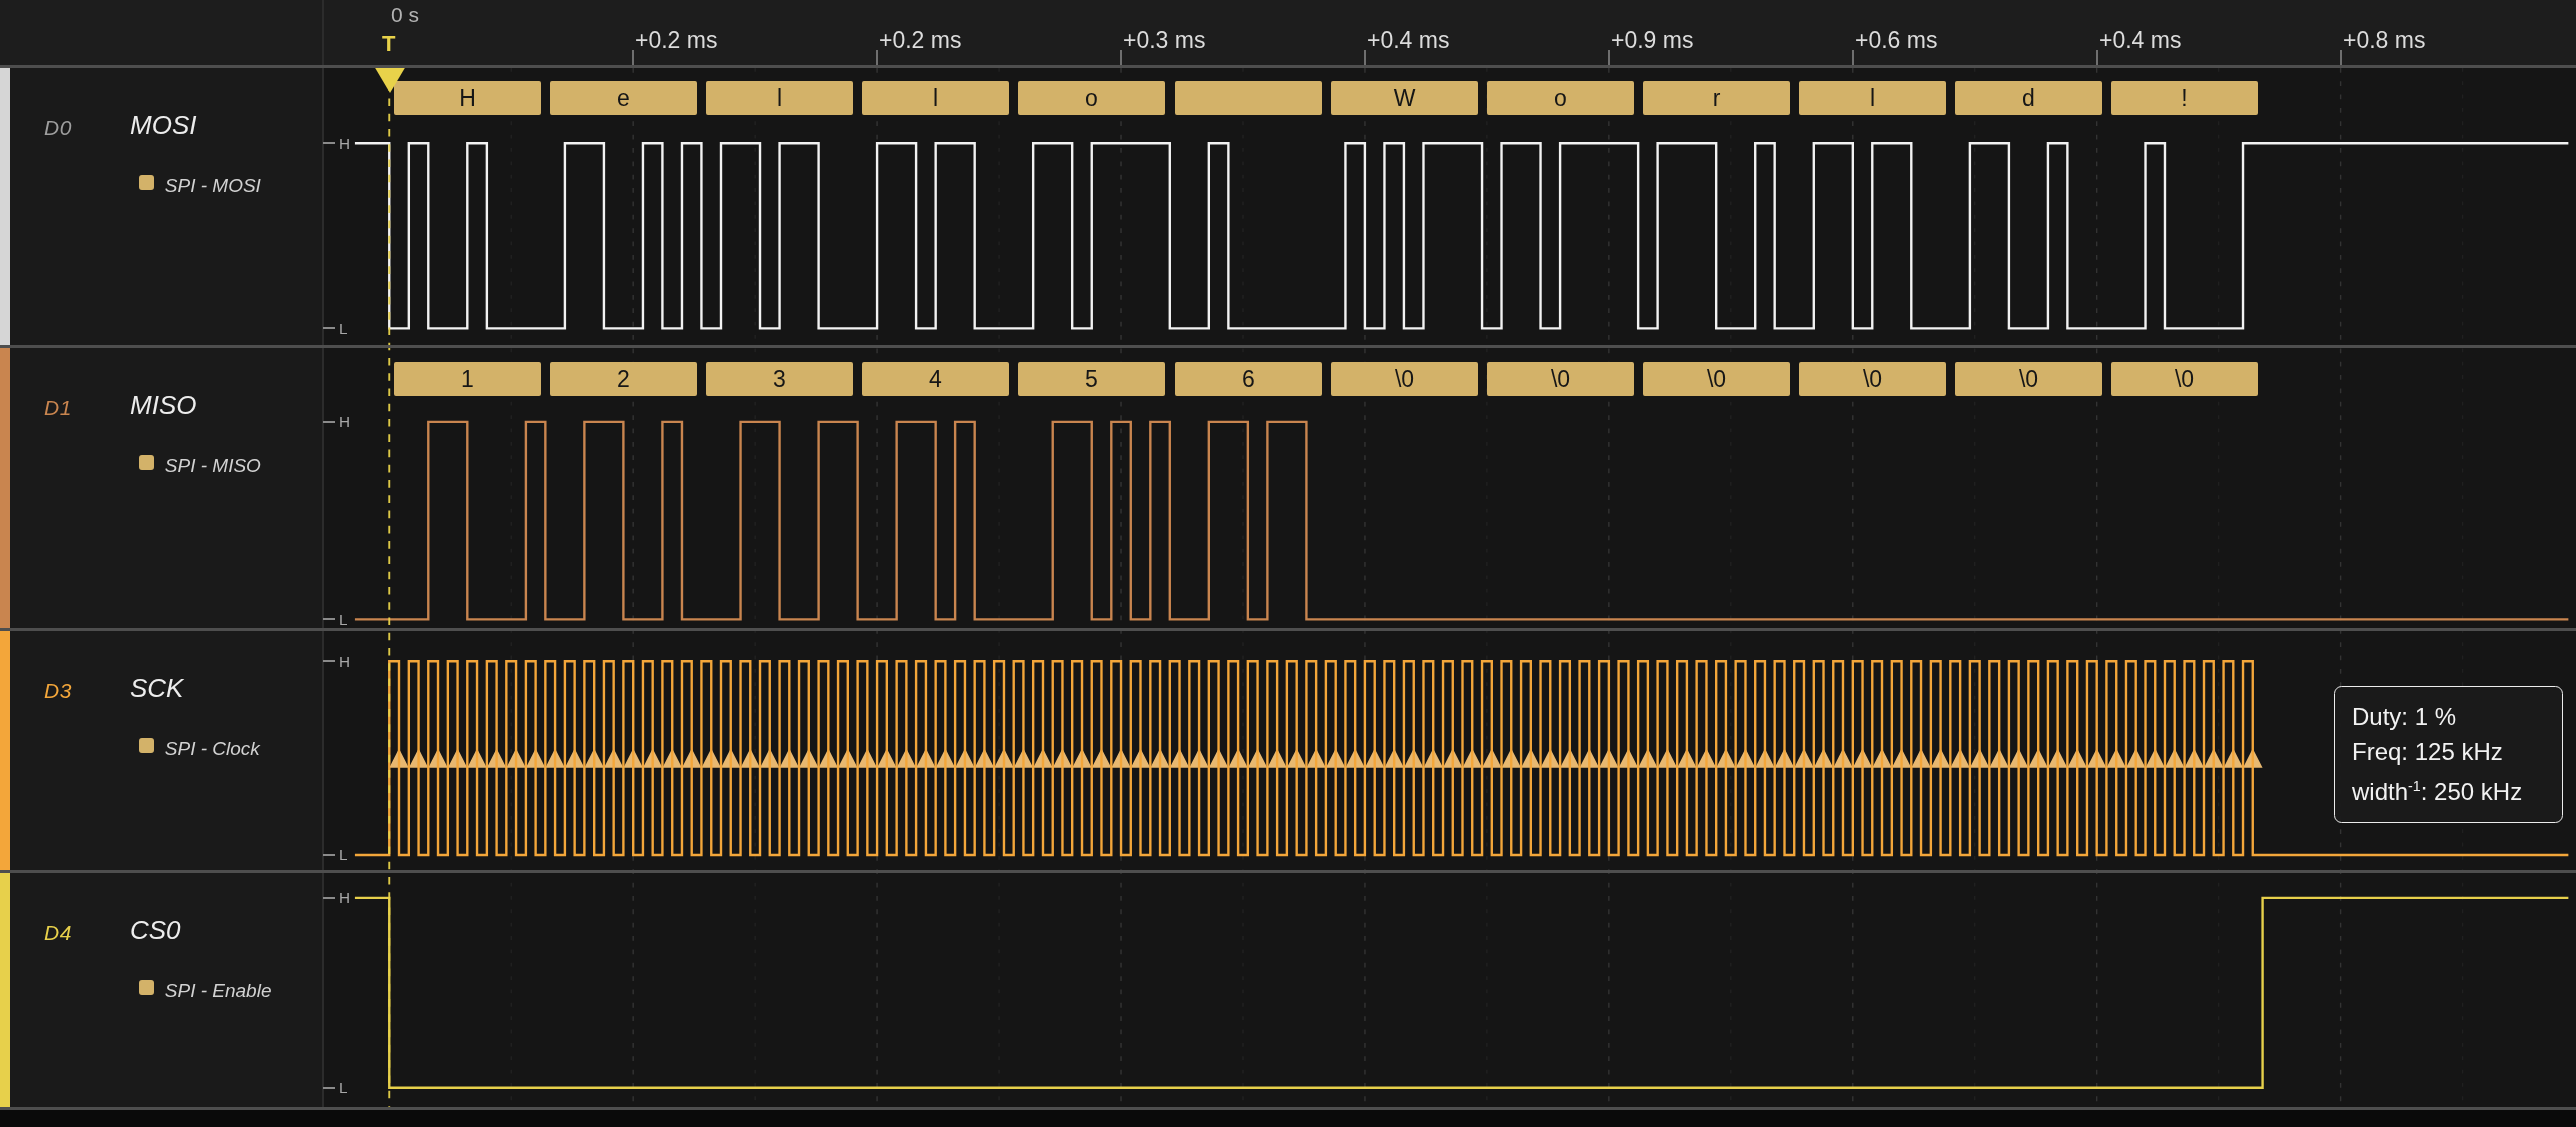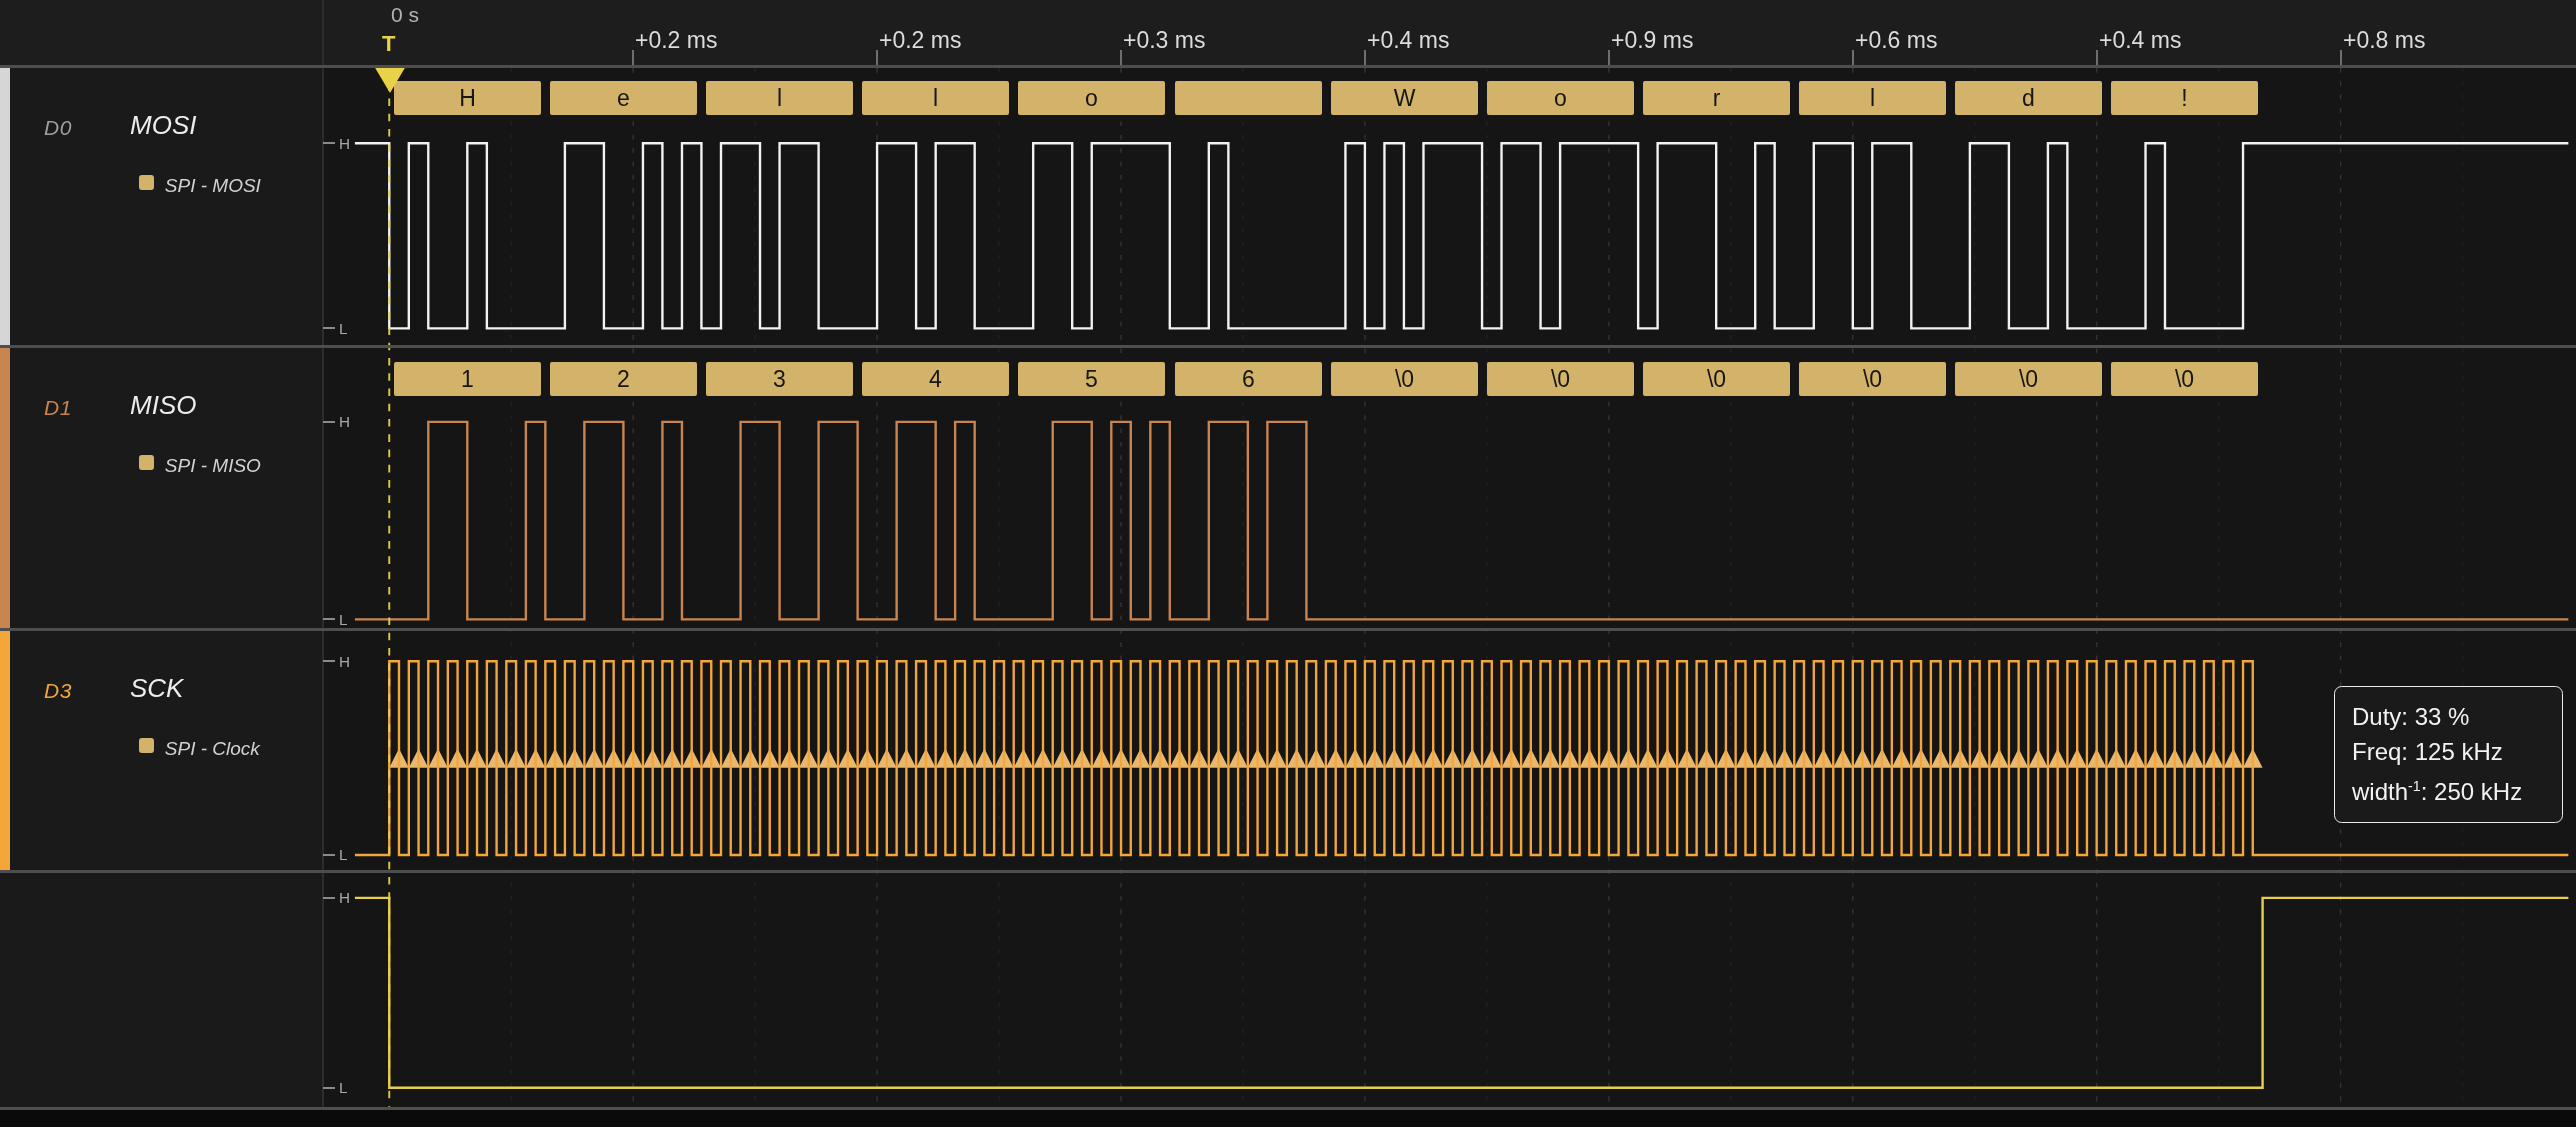--- a/index.html
+++ b/index.html
@@ -171,28 +171,37 @@
   <div class="channel" style="top:631px;height:239px;">
     <div class="strip" style="background: rgb(243, 166, 58);"></div>
     <div class="chan-id" style="color: rgb(243, 166, 58);">D3</div>
     <div class="chan-name">SCK</div>
     <div class="chan-sub">
       <span class="bullet" style="background: rgb(211, 178, 105);"></span>
       <span class="analyzer">SPI - Clock</span>
     </div>
   </div>
 
+  <div class="channel" style="top:873px;height:234px;">
+    <div class="strip" style="background: rgb(231, 208, 75);"></div>
+    <div class="chan-id" style="color: rgb(231, 208, 75);">D4</div>
+    <div class="chan-name">CS0</div>
+    <div class="chan-sub">
+      <span class="bullet" style="background: rgb(211, 178, 105);"></span>
+      <span class="analyzer">SPI - Enable</span>
+    </div>
+  </div>
 
   <div class="divider" style="top:65px;"></div>
   <div class="divider" style="top:345px;"></div>
   <div class="divider" style="top:628px;"></div>
   <div class="divider" style="top:870px;"></div>
   <div class="divider" style="top:1107px;"></div>
   <div class="bottom-strip"></div>
 
   <div class="tooltip">
-    <div>Duty: 33 %</div>
+    <div>Duty: 1 %</div>
     <div>Freq: 125 kHz</div>
     <div><span>width</span><sup>-1</sup><span>: 250 kHz</span></div>
   </div>
 
 </div>
 
 
 </body></html>

